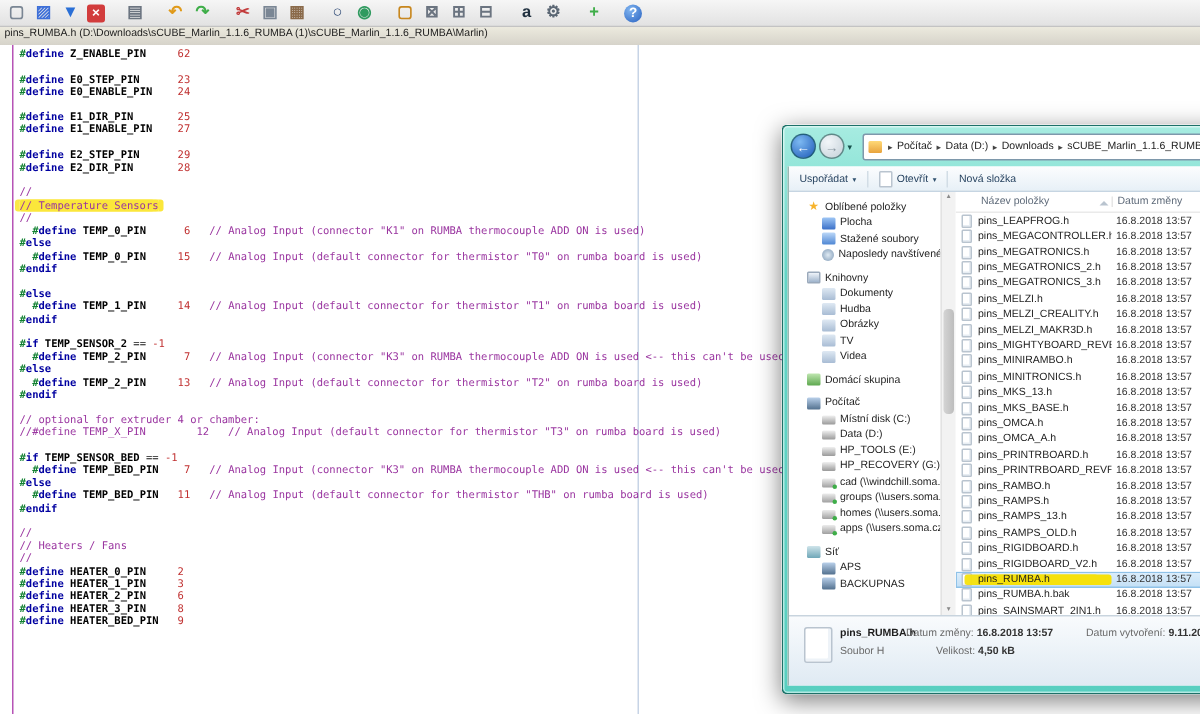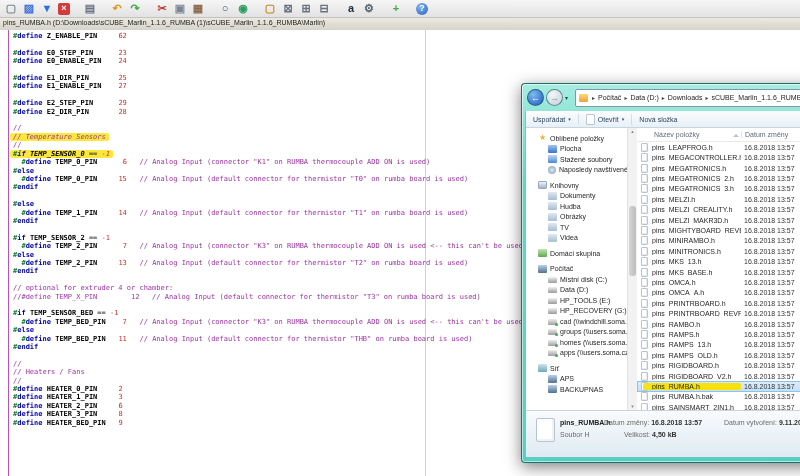--- a/index.html
+++ b/index.html
@@ -25,21 +25,21 @@
   .guide{position:absolute;left:425px;top:0;bottom:0;width:1px;background:#c7d4e6;}
   .code{position:absolute;left:13px;top:2px;font-family:"DejaVu Sans Mono",monospace;
         font-size:7px;color:#111;}
   .cl{height:8.42px;line-height:8.42px;white-space:pre;}
   .cl .kw{color:#0000a0;font-weight:bold;}
   .cl .hash{color:#108030;font-weight:bold;}
   .cl .id{color:#000;font-weight:bold;}
   .cl .num{color:#c03030;}
   .cl .cm{color:#9a35a0;}
   .mark{background:rgba(250,225,10,.8);border-radius:2px;
-        box-shadow:3px 0 0 rgba(250,225,10,.8),-3px 0 0 rgba(250,225,10,.75);font-style:italic;}
+        box-shadow:3px 0 0 rgba(250,225,10,.8),-3px 0 0 rgba(250,225,10,.75);}
 
   
   .xwin{position:absolute;left:521px;top:83px;width:300px;height:378px;z-index:5;
         background:linear-gradient(180deg,#a7ece1 0%,#63d5c6 26%,#58cfc0 100%);
         border:1px solid #1d7168;border-right:none;border-radius:4px 0 0 4px;
         box-shadow:0 4px 16px rgba(0,0,0,.5),inset 0 0 0 1px rgba(255,255,255,.55);}
   .addr{position:absolute;top:4px;left:5px;right:4px;height:19px;display:flex;align-items:center;gap:2px;}
   .navb{width:17px;height:17px;border-radius:50%;flex:none;display:inline-flex;align-items:center;justify-content:center;
         font-size:9px;font-weight:bold;border:1px solid rgba(20,80,75,.6);box-sizing:border-box;}
   .navb.back{background:radial-gradient(circle at 35% 30%,#7db9f2,#1f5bb8);color:#fff;}
@@ -167,21 +167,20 @@
         <div class="cl"><span>&nbsp;</span></div>
         <div class="cl"><span><span class="hash">#</span><span class="kw">define</span> <span class="id">E1_DIR_PIN</span>       <span class="num">25</span></span></div>
         <div class="cl"><span><span class="hash">#</span><span class="kw">define</span> <span class="id">E1_ENABLE_PIN</span>    <span class="num">27</span></span></div>
         <div class="cl"><span>&nbsp;</span></div>
         <div class="cl"><span><span class="hash">#</span><span class="kw">define</span> <span class="id">E2_STEP_PIN</span>      <span class="num">29</span></span></div>
         <div class="cl"><span><span class="hash">#</span><span class="kw">define</span> <span class="id">E2_DIR_PIN</span>       <span class="num">28</span></span></div>
         <div class="cl"><span>&nbsp;</span></div>
         <div class="cl"><span><span class="cm">//</span></span></div>
         <div class="cl"><span class="mark"><span class="cm">// Temperature Sensors</span></span></div>
         <div class="cl"><span><span class="cm">//</span></span></div>
-        <div class="cl"><span class="mark"><span class="hash">#</span><span class="kw">if</span> <span class="id">TEMP_SENSOR_0</span> == <span class="num">-1</span></span></div>
         <div class="cl"><span>  <span class="hash">#</span><span class="kw">define</span> <span class="id">TEMP_0_PIN</span>      <span class="num">6</span>   <span class="cm">// Analog Input (connector "K1" on RUMBA thermocouple ADD ON is used)</span></span></div>
         <div class="cl"><span><span class="hash">#</span><span class="kw">else</span></span></div>
         <div class="cl"><span>  <span class="hash">#</span><span class="kw">define</span> <span class="id">TEMP_0_PIN</span>     <span class="num">15</span>   <span class="cm">// Analog Input (default connector for thermistor "T0" on rumba board is used)</span></span></div>
         <div class="cl"><span><span class="hash">#</span><span class="kw">endif</span></span></div>
         <div class="cl"><span>&nbsp;</span></div>
         <div class="cl"><span><span class="hash">#</span><span class="kw">else</span></span></div>
         <div class="cl"><span>  <span class="hash">#</span><span class="kw">define</span> <span class="id">TEMP_1_PIN</span>     <span class="num">14</span>   <span class="cm">// Analog Input (default connector for thermistor "T1" on rumba board is used)</span></span></div>
         <div class="cl"><span><span class="hash">#</span><span class="kw">endif</span></span></div>
         <div class="cl"><span>&nbsp;</span></div>
         <div class="cl"><span><span class="hash">#</span><span class="kw">if</span> <span class="id">TEMP_SENSOR_2</span> == <span class="num">-1</span></span></div>

